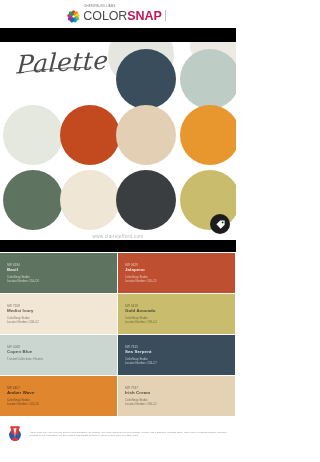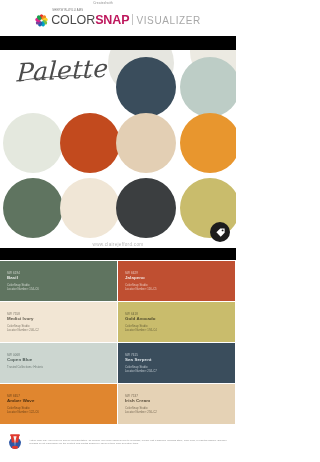--- a/index.html
+++ b/index.html
@@ -10,21 +10,21 @@
   body {
     width: 236px;
     height: 462px;
     font-family: "Liberation Sans", sans-serif;
     overflow: hidden;
     position: relative;
   }
 
   
   .header {
-    height: 36px;
+    height: 28px;
     background: #ffffff;
     display: flex;
     align-items: center;
     justify-content: center;
     position: relative;
   }
   .logo-block {
     display: flex;
     align-items: flex-end;
     gap: 3px;
@@ -261,21 +261,20 @@
           <circle cx="0" cy="0" r="3.4" fill="#ffffff"></circle>
         </g>
       </svg>
     </span>
     <span class="logo-text-wrap">
       <span class="sw-tiny">SHERWIN-WILLIAMS</span>
       <span class="colorsnap-row">
         <span class="cs-color">COLOR</span>
           <span class="cs-snap">SNAP</span>
         <span class="cs-divider"></span>
-        <span class="cs-visualizer">VISUALIZER</span>
       </span>
     </span>
   </div>
 </div>
 
 <div class="black-bar-top"></div>
 
 <div class="palette-canvas">
   <div class="circle-grid" id="circle-grid">
       <div class="swatch-circle" style="left: 108px; top: -20px; width: 66px; height: 66px; background: rgb(230, 230, 224);"></div>

